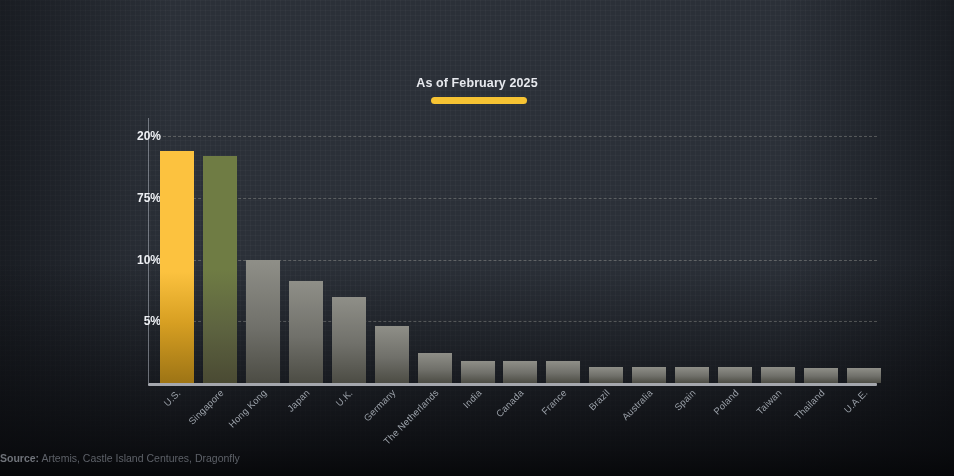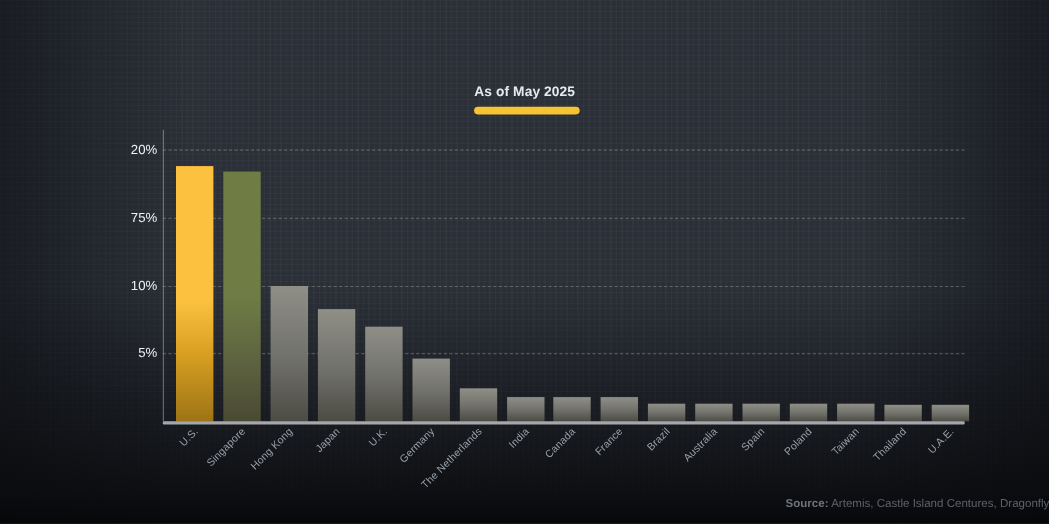--- a/index.html
+++ b/index.html
@@ -49,22 +49,22 @@
   }
   #axis-left{
     position:absolute;left:0;top:0;bottom:0;width:1px;
     background:rgba(190,195,205,0.50);
   }
   #axis-baseline{
     position:absolute;left:0px;width:729px;top:265px;height:3px;
     background:rgba(205,208,214,0.78);border-radius:1px;
   }
   .ytick{
-    position:absolute;right:734px;
-    color:#eef0f4;font-size:12px;font-weight:normal;
+    position:absolute;right:716px;
+    color:#eef0f4;font-size:12px;font-weight:bold;
     white-space:nowrap;transform:translateY(-50%);text-align:center;
   }
 
   #bars{position:absolute;left:0;top:0;width:729px;height:265px;}
   .bar-slot{
     position:absolute;bottom:0;height:265px;
   }
   .bar{
     position:absolute;bottom:0;left:0;right:0;
   }
@@ -72,31 +72,31 @@
     position:absolute;top:269px;left:50%;
     transform-origin:left top;
     transform:translateX(-2px) rotate(-45deg) translateX(-100%);
     color:#9aa0a8;font-size:9.5px;white-space:nowrap;
     letter-spacing:.2px;
   }
 
   
   #source-note{
     position:absolute;left:0;right:0;bottom:12px;
-    text-align:right;color:#5d6168;font-size:10.5px;padding-left:34px;
+    text-align:left;color:#5d6168;font-size:10.5px;
   }
   #source-note b{color:#6f737a;}
 </style>
 </head>
 <body>
 
 <div id="stage">
 
 
-  <div id="chart-subtitle">As of May 2025</div>
+  <div id="chart-subtitle">As of February 2025</div>
   <div id="accent-rule"></div>
 
   <div id="plot">
     <div id="axis-left"></div>
     <div id="gridlines">
         <div class="gridline" style="top: 203.372px;"></div>
         <div class="gridline" style="top: 141.744px;"></div>
         <div class="gridline" style="top: 80.1163px;"></div>
         <div class="gridline" style="top: 18.4884px;"></div>
       </div>

